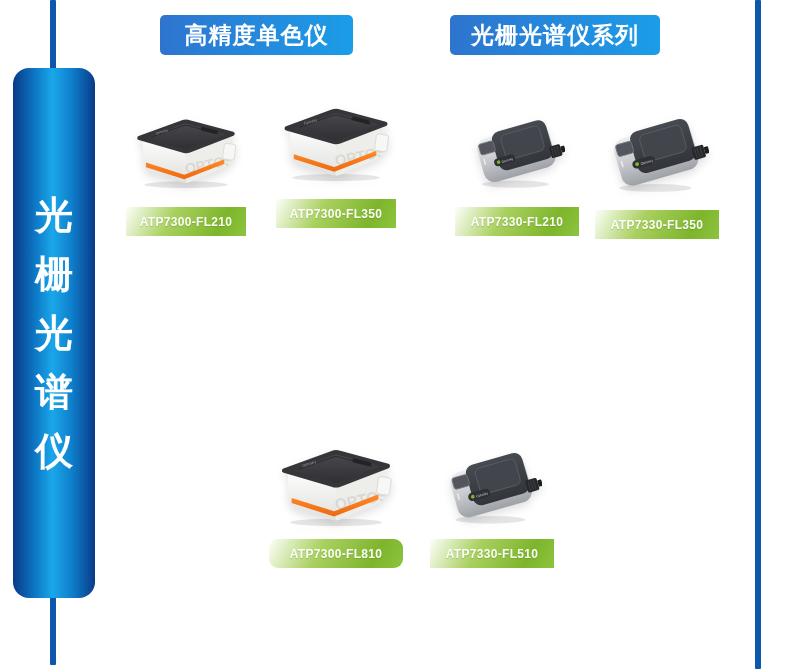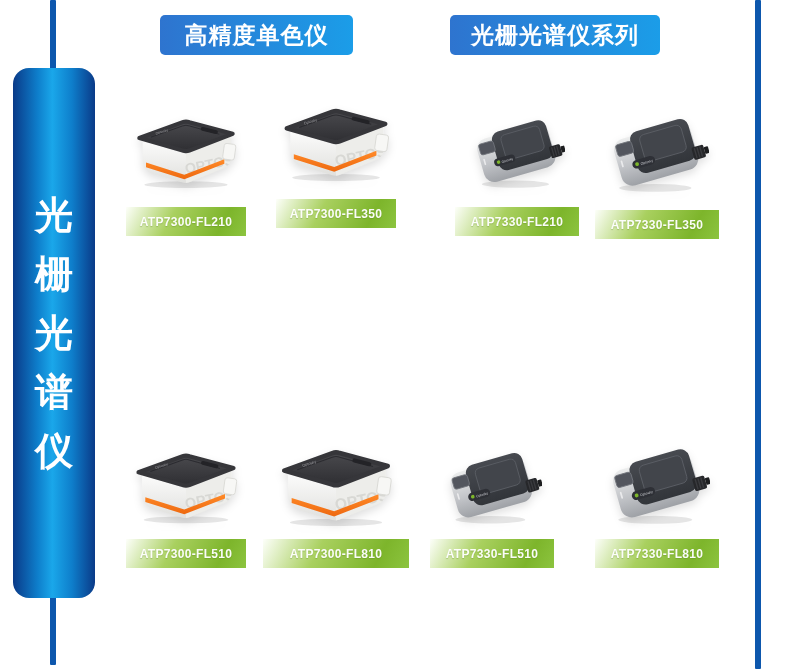--- a/index.html
+++ b/index.html
@@ -40,21 +40,21 @@
   .dev-m2{width:122px;height:85px;margin-top:10px;}
   .dev-s2{width:106px;height:90px;margin-top:4px;}
   .plabel{
     position:absolute;top:107px;left:50%;transform:translateX(-50%);
     height:29px;display:flex;align-items:center;justify-content:center;
     background:linear-gradient(118deg,#fdfffa 0%,#a9d05f 38%,#7db52b 78%,#8cc43f 100%);
     color:rgba(255,255,255,0.96);font-size:12px;font-weight:bold;
     letter-spacing:0.3px;white-space:nowrap;
     text-shadow:0 1px 1px rgba(90,130,30,0.35);
   }
-  .w120{width:120px;} .w124{width:124px;} .w126{width:146px;}
+  .w120{width:120px;} .w124{width:124px;} .w126{width:134px;border-radius:9px;}
   .defs-holder{position:absolute;width:0;height:0;overflow:hidden;}
 </style>
 </head>
 <body>
 
 <div class="canvas">
 
   <svg class="defs-holder" aria-hidden="true">
     <defs>
       <linearGradient id="g-body" x1="0" y1="0" x2="0" y2="1">
@@ -151,38 +151,26 @@
       </svg>
     <div class="plabel w124">ATP7330-FL210</div>
   </div>
   <div class="product" style="left:591px;top:103px;">
     <svg class="device dev-s1" style="width:104px;height:88px;margin-top:3px;">
         <use href="#dev7330"></use>
       </svg>
     <div class="plabel w124">ATP7330-FL350</div>
   </div>
 
-  <div class="product" style="left:120px;top:432px;">
-    <svg class="device dev-m2" style="width:112px;height:78px;margin-top:14px;">
-        <use href="#dev7300"></use>
-      </svg>
-    <div class="plabel w120">ATP7300-FL510</div>
-  </div>
   <div class="product" style="left:270px;top:432px;">
     <svg class="device dev-m2">
         <use href="#dev7300"></use>
       </svg>
     <div class="plabel w126">ATP7300-FL810</div>
   </div>
   <div class="product" style="left:426px;top:432px;">
     <svg class="device dev-s2" style="width:100px;height:86px;margin-top:8px;">
         <use href="#dev7330"></use>
       </svg>
     <div class="plabel w124">ATP7330-FL510</div>
   </div>
-  <div class="product" style="left:591px;top:432px;">
-    <svg class="device dev-s2">
-        <use href="#dev7330"></use>
-      </svg>
-    <div class="plabel w124">ATP7330-FL810</div>
-  </div>
 
 </div>
 
 </body></html>

